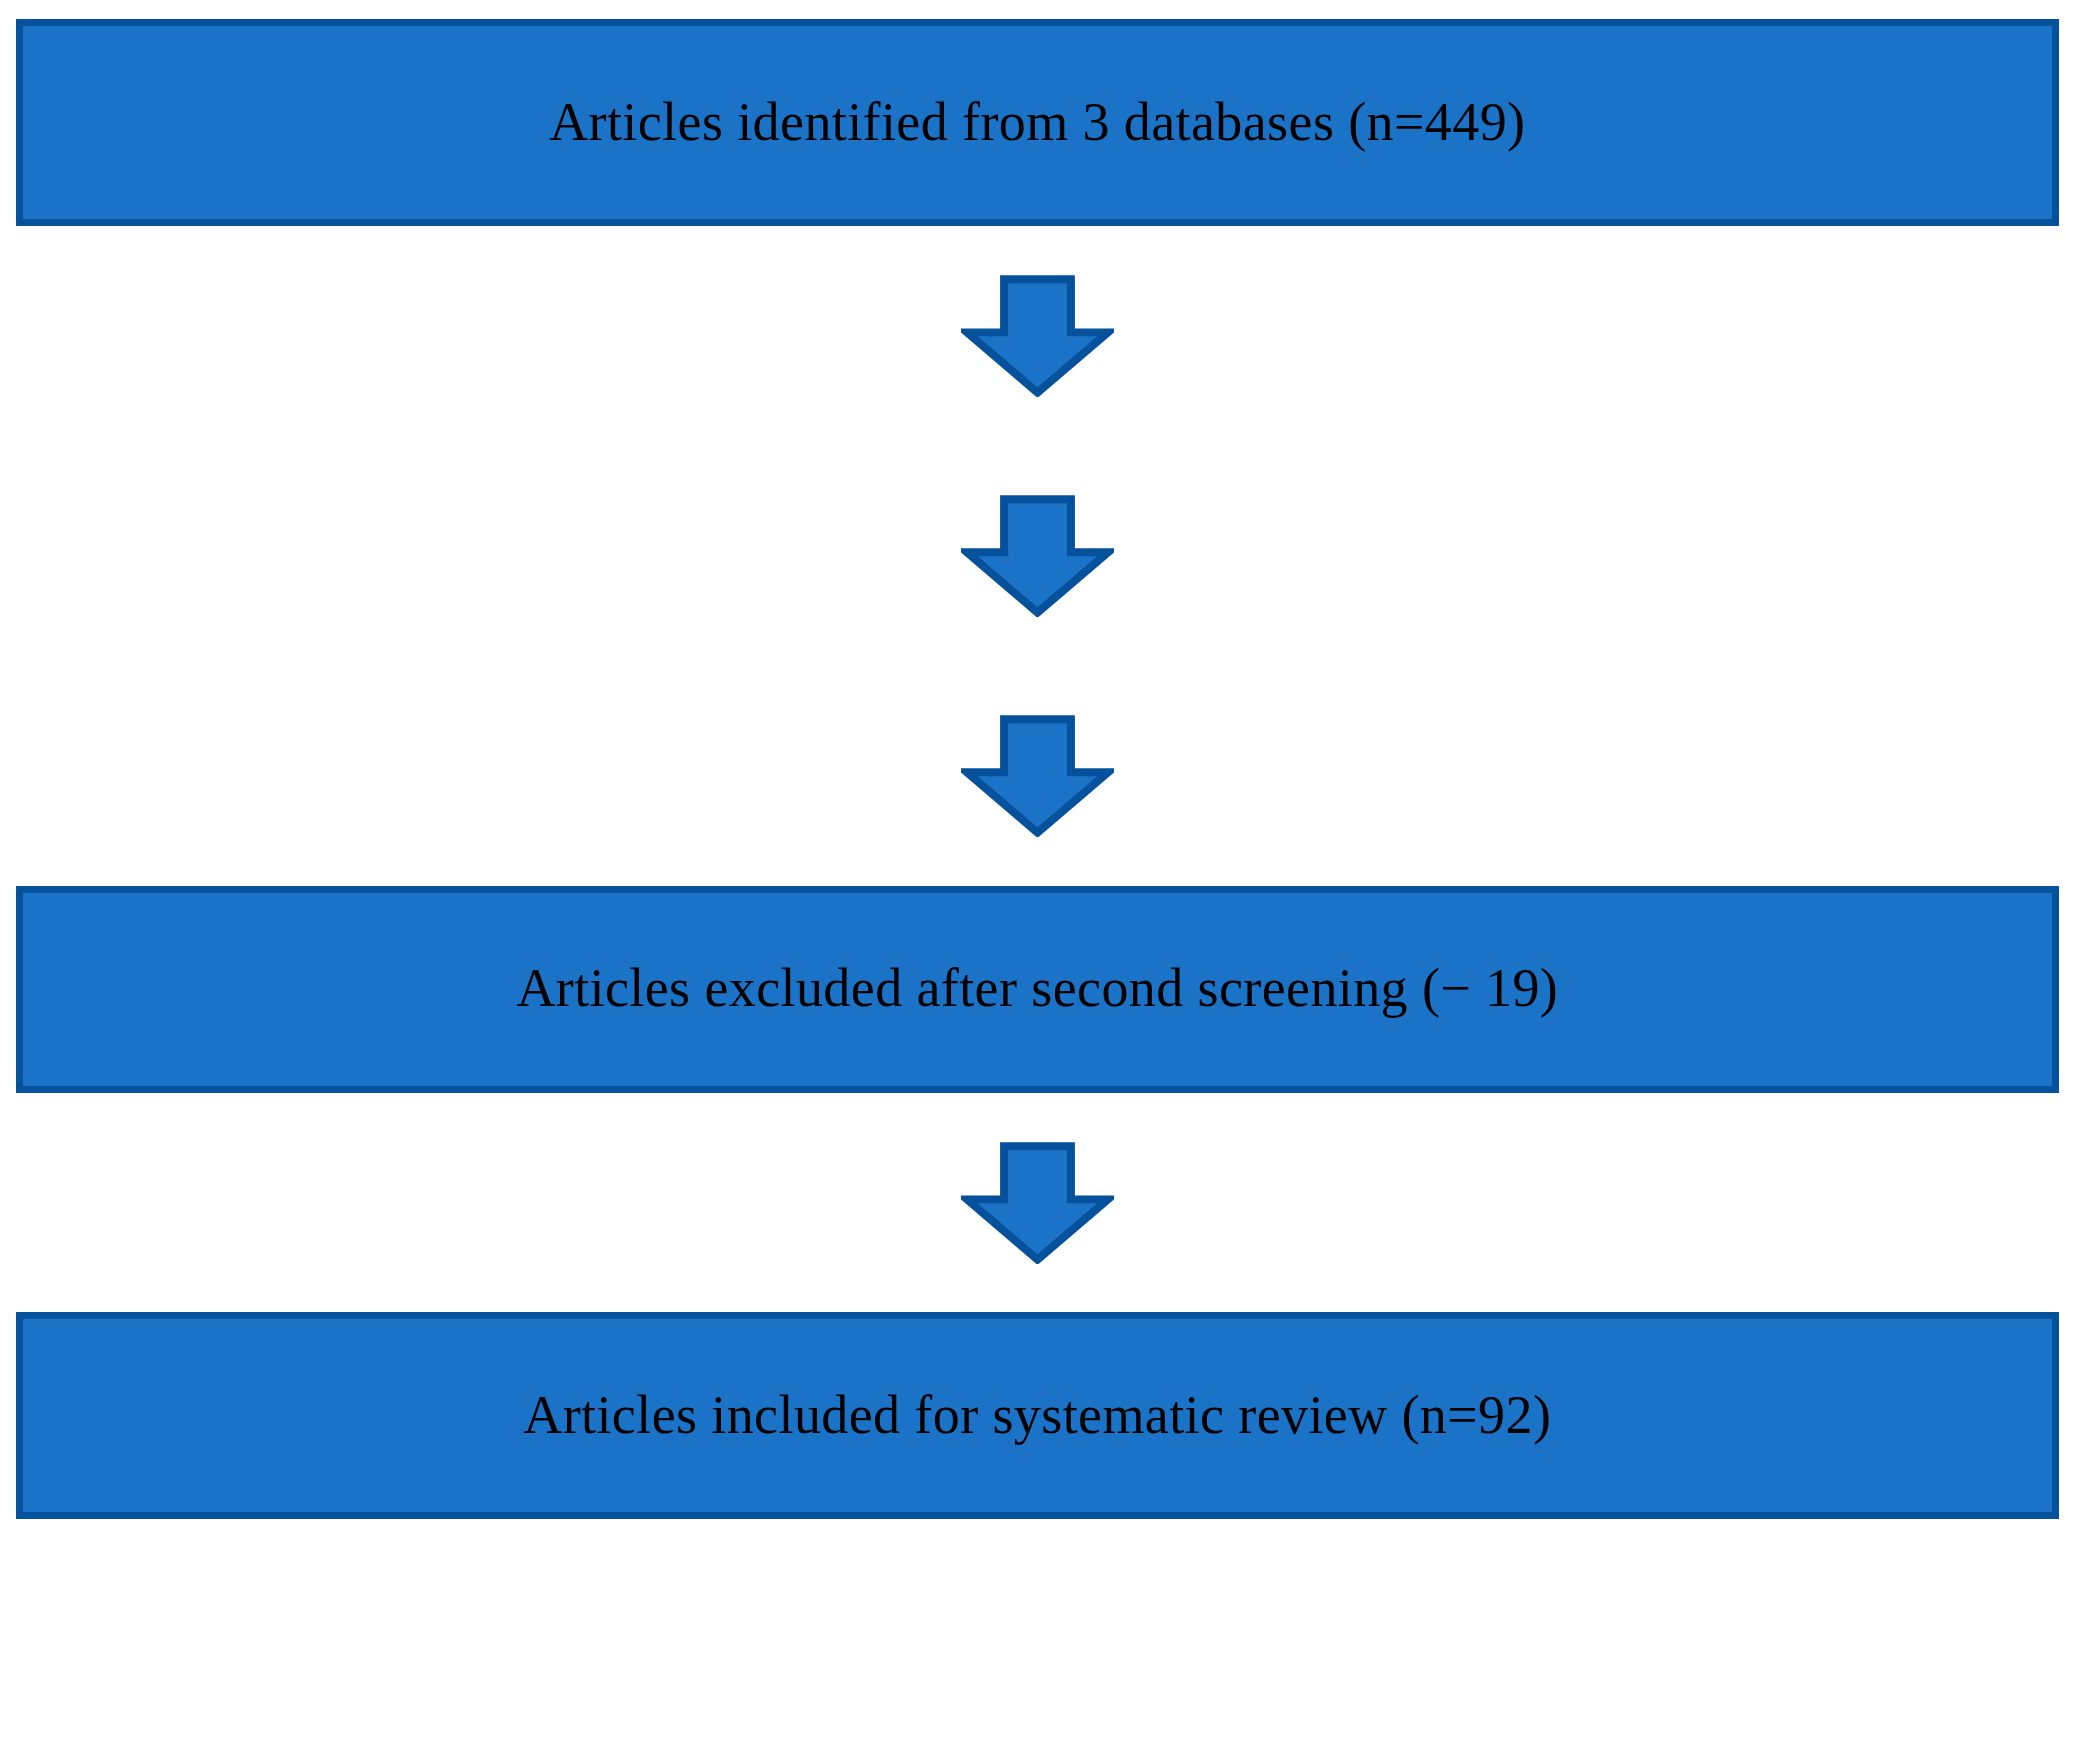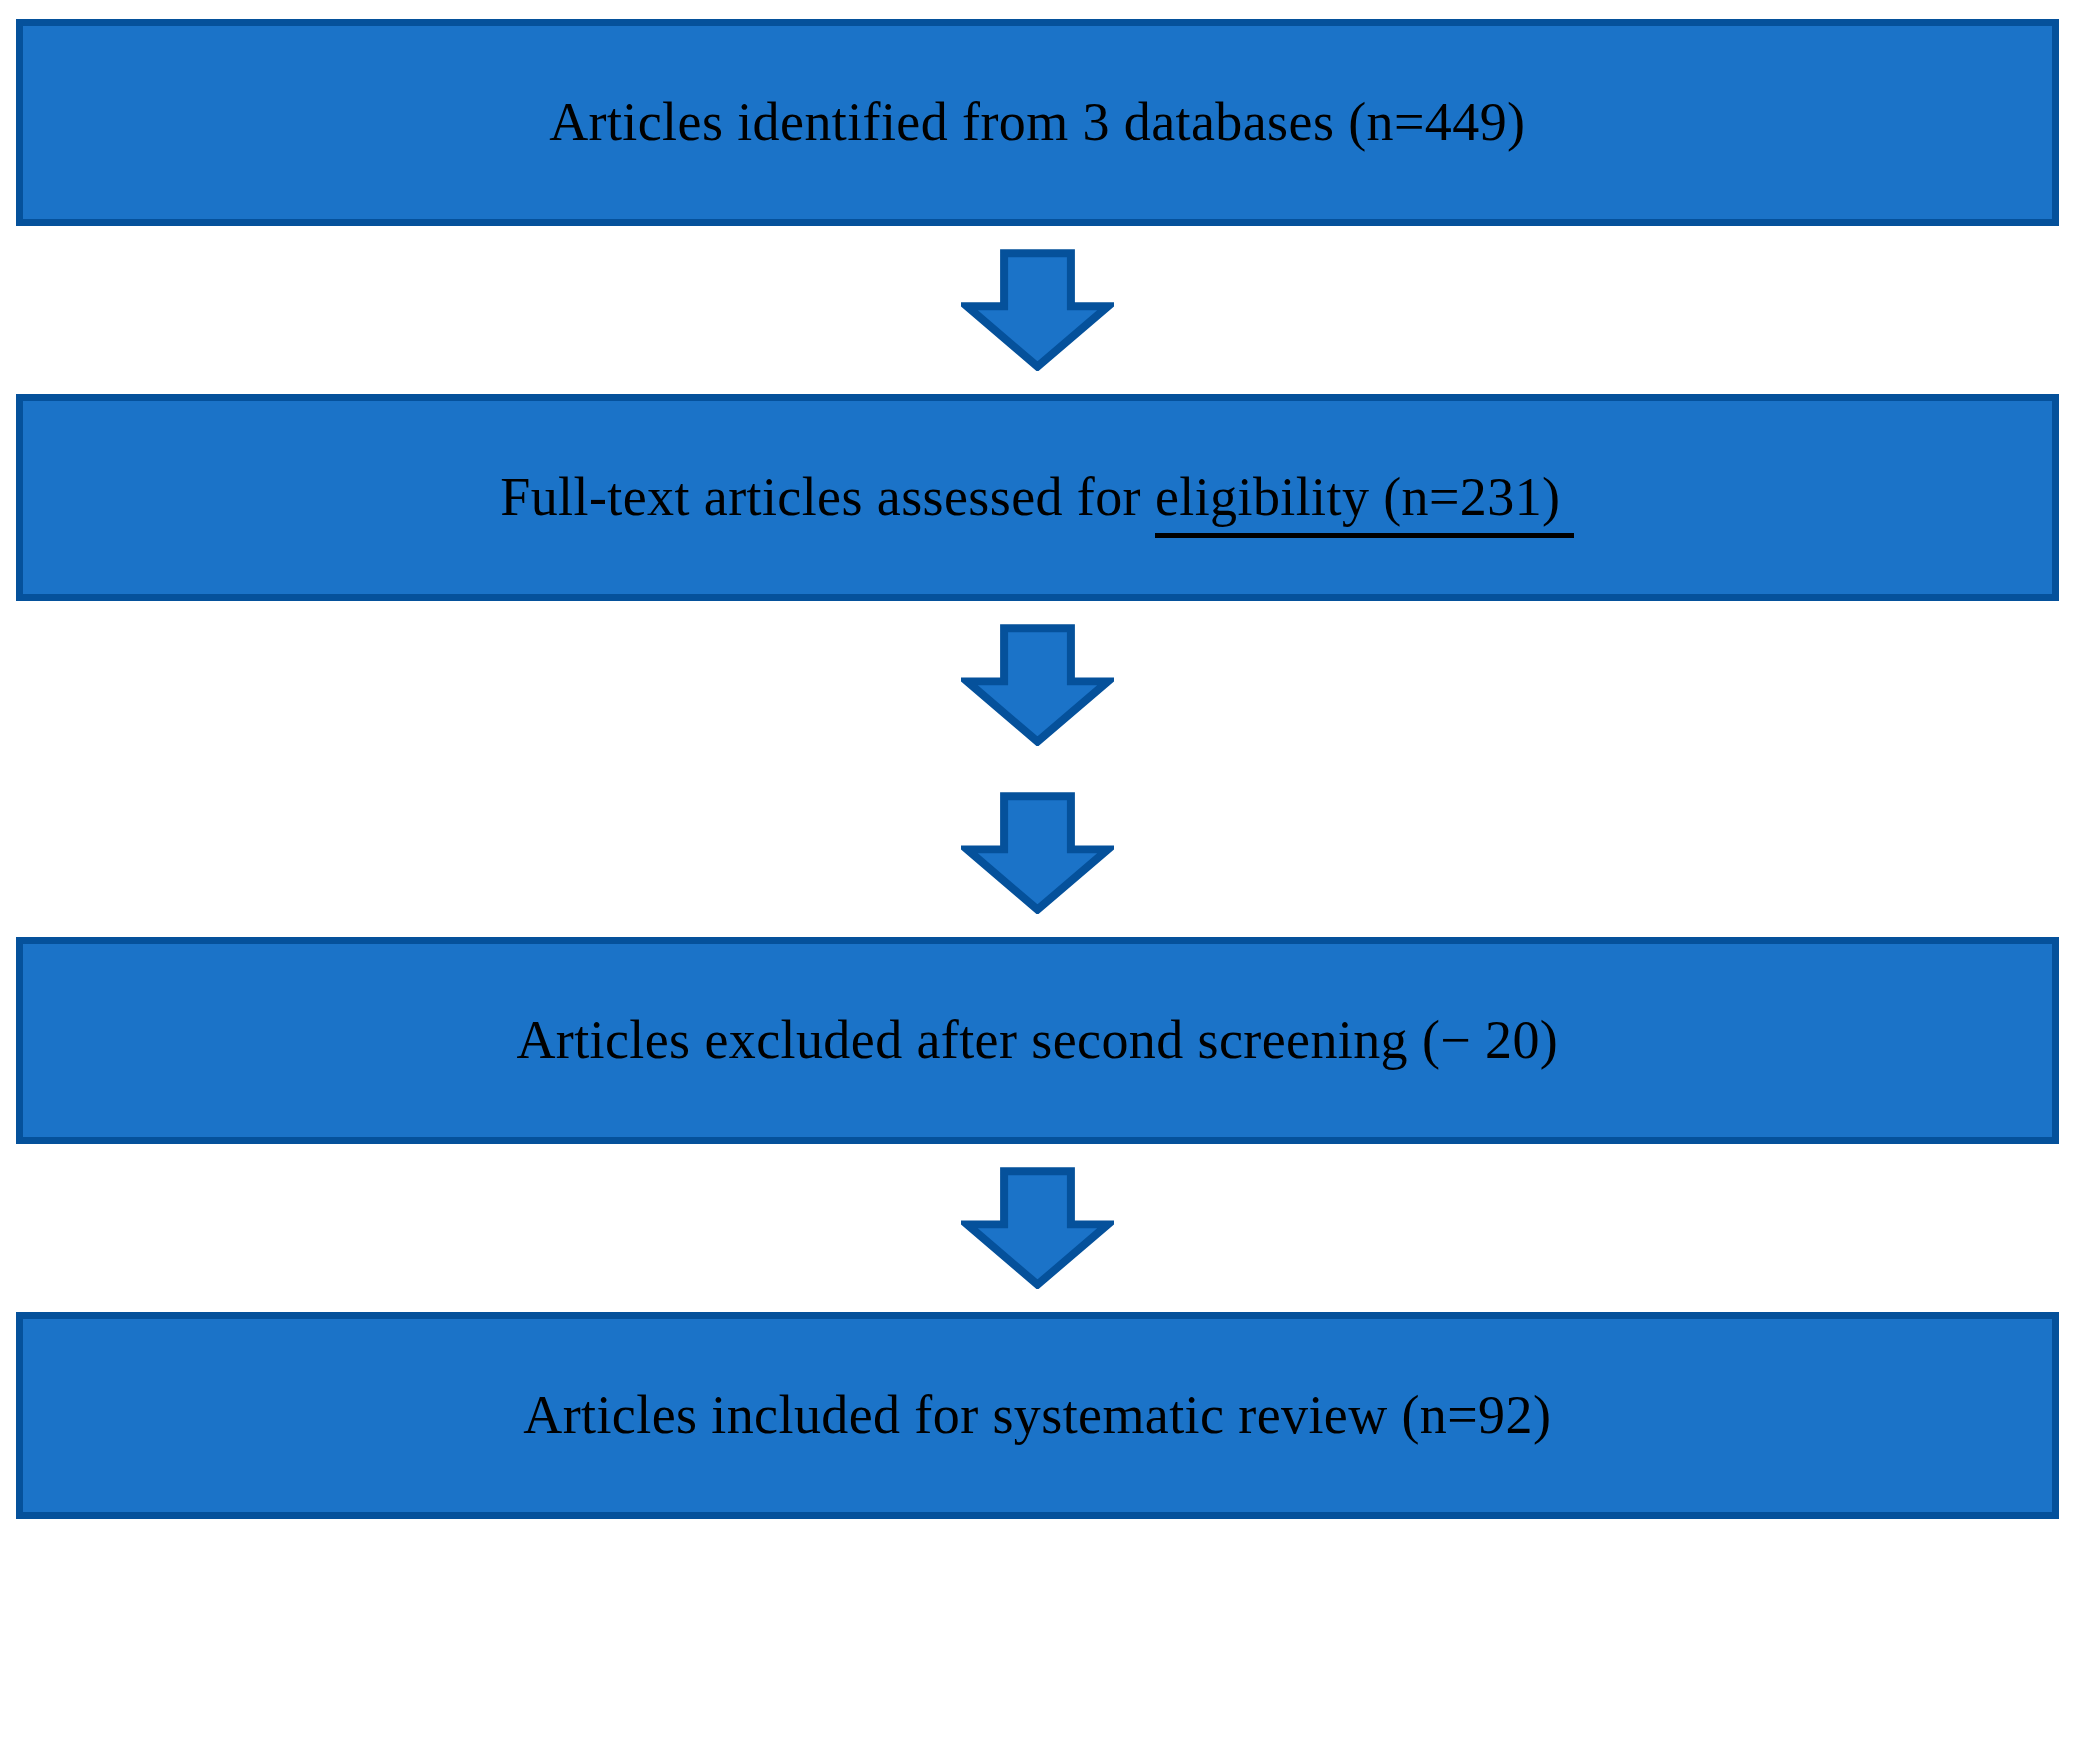--- a/index.html
+++ b/index.html
@@ -74,39 +74,36 @@
   <div class="flow-box">
     <span class="box-text">Articles identified from 3 databases (n=449)</span>
   </div>
 
   <div class="arrow-row">
     <svg viewBox="0 0 206 168" aria-hidden="true">
       <polygon class="arrow-shape" points="57,6 149,6 149,79 200,79 103,162 6,79 57,79"></polygon>
     </svg>
   </div>
 
-  <div class="flow-box">
-    <span class="box-text"><span>Full-text articles assessed for </span><span class="underlined">eligibility (n=231)&nbsp;</span></span>
-  </div>
 
   <div class="arrow-row">
     <svg viewBox="0 0 206 168" aria-hidden="true">
       <polygon class="arrow-shape" points="57,6 149,6 149,79 200,79 103,162 6,79 57,79"></polygon>
     </svg>
   </div>
 
 
   <div class="arrow-row">
     <svg viewBox="0 0 206 168" aria-hidden="true">
       <polygon class="arrow-shape" points="57,6 149,6 149,79 200,79 103,162 6,79 57,79"></polygon>
     </svg>
   </div>
 
   <div class="flow-box">
-    <span class="box-text">Articles excluded after second screening (− 20)</span>
+    <span class="box-text">Articles excluded after second screening (− 19)</span>
   </div>
 
   <div class="arrow-row">
     <svg viewBox="0 0 206 168" aria-hidden="true">
       <polygon class="arrow-shape" points="57,6 149,6 149,79 200,79 103,162 6,79 57,79"></polygon>
     </svg>
   </div>
 
   <div class="flow-box">
     <span class="box-text">Articles included for systematic review (n=92)</span>

